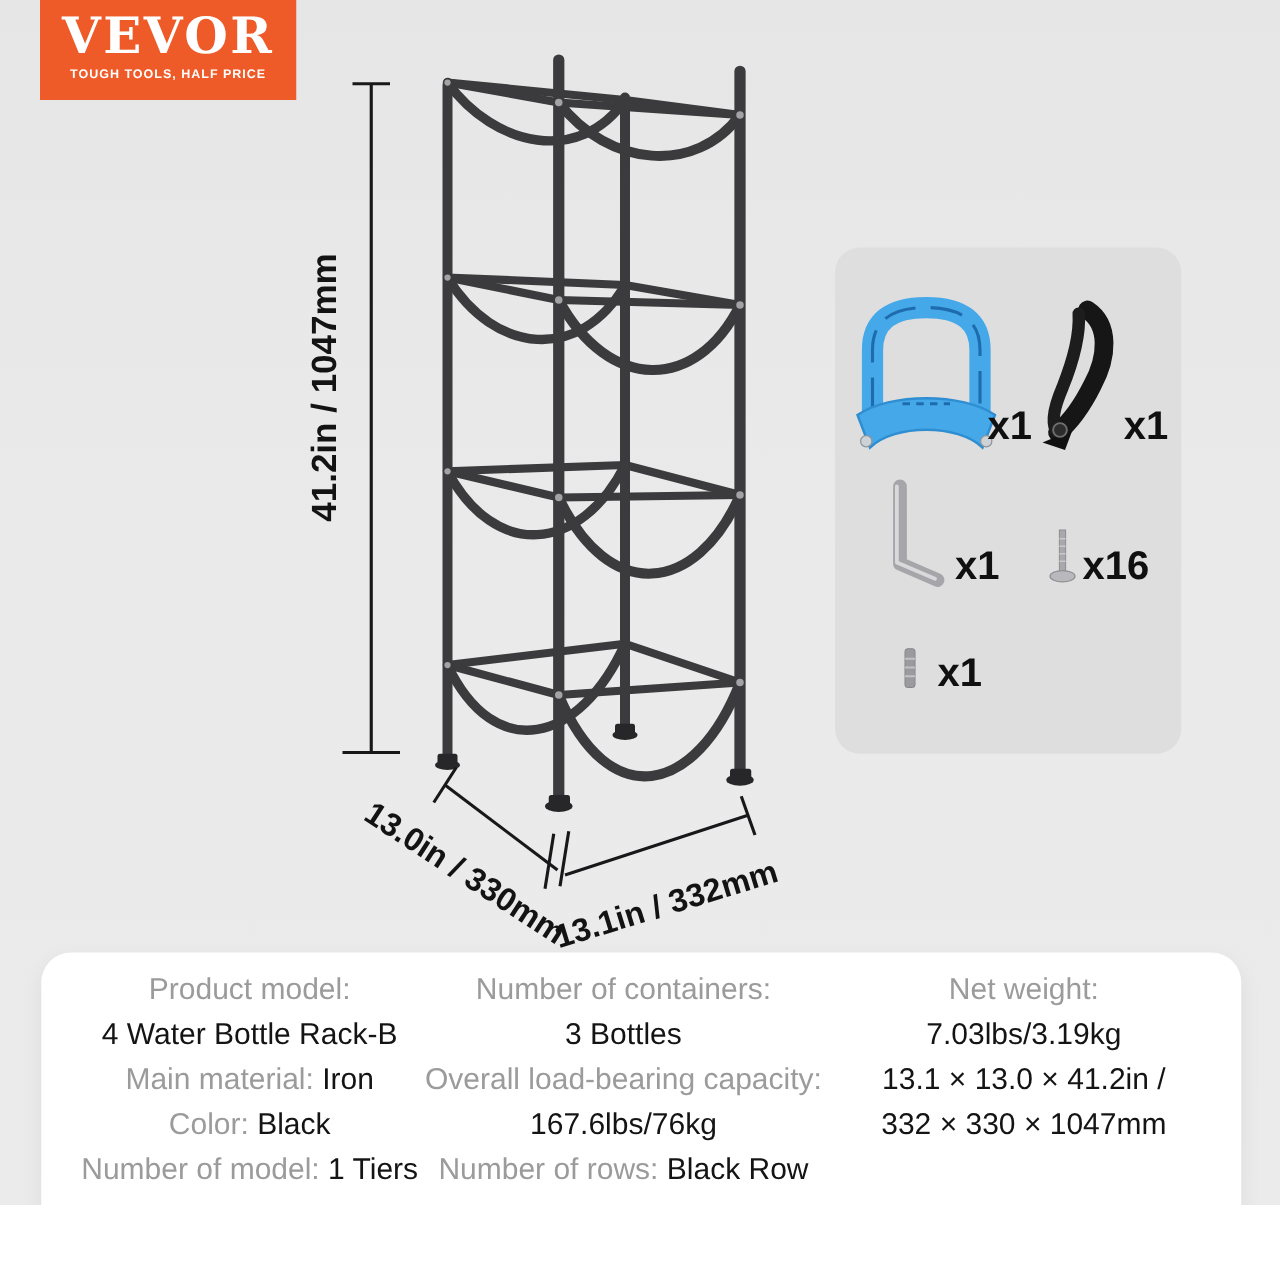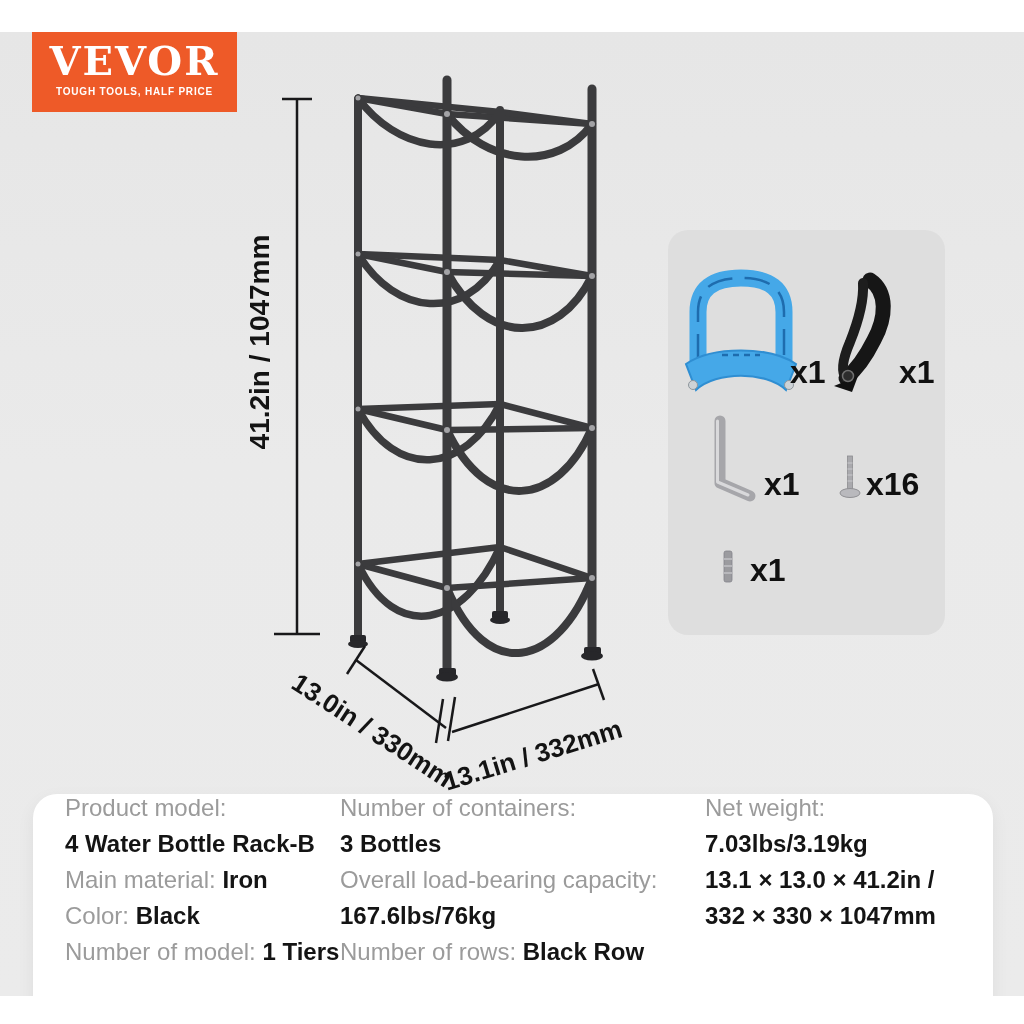--- a/index.html
+++ b/index.html
@@ -1,20 +1,19 @@
 <!DOCTYPE html>
 <html><head>
 <meta charset="utf-8">
 <style>
   html,body{margin:0;padding:0;}
   .page{
     position:relative; width:1024px; height:964px; overflow:hidden;
     background:linear-gradient(180deg,#e6e6e6 0%,#eaeaea 45%,#ebebeb 100%);
     font-family:"Liberation Sans", sans-serif;
-    margin-top:32px;
   }
   
   .logo{
     position:absolute; left:32px; top:0; width:205px; height:80px;
     background:#ee5a28; color:#fff; text-align:center;
   }
   .logo .brand{
     font-family:"DejaVu Serif", serif; font-weight:bold;
     font-size:40px; letter-spacing:2px; line-height:1; margin-top:9px;
   }
@@ -39,27 +38,27 @@
   .acc-item{position:absolute;}
   .qty{
     position:absolute; font-size:32px; font-weight:bold; color:#101010; white-space:nowrap;
   }
   
   .spec-panel{
     position:absolute; left:33px; top:762px; width:960px; height:225px;
     background:#ffffff; border-radius:24px;
     box-shadow:0 6px 18px rgba(0,0,0,0.06);
   }
-  .spec-col{position:absolute; top:758px;}
+  .spec-col{position:absolute; top:774px;text-align:center;}
   .spec-col.c1{left:65px;}
   .spec-col.c2{left:340px;}
   .spec-col.c3{left:705px;}
   .spec-row{height:36px; line-height:36px; font-size:24px; white-space:nowrap;}
   .spec-label{color:#9b9b9b; font-weight:normal;}
-  .spec-value{color:#141414; font-weight:bold;}
+  .spec-value{color:#141414; font-weight:normal;}
 </style>
 </head>
 <body>
 
 <div class="page">
 
   <svg class="hero-svg" width="1024" height="760" viewBox="0 0 1024 760">
     <g stroke="#3b3b3d" fill="none" stroke-linecap="round">
 
       <g stroke-width="6.5">

